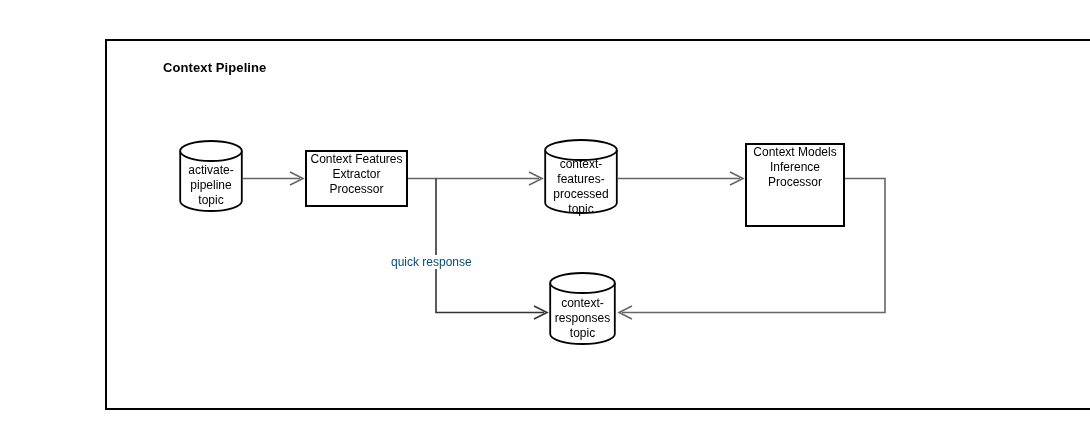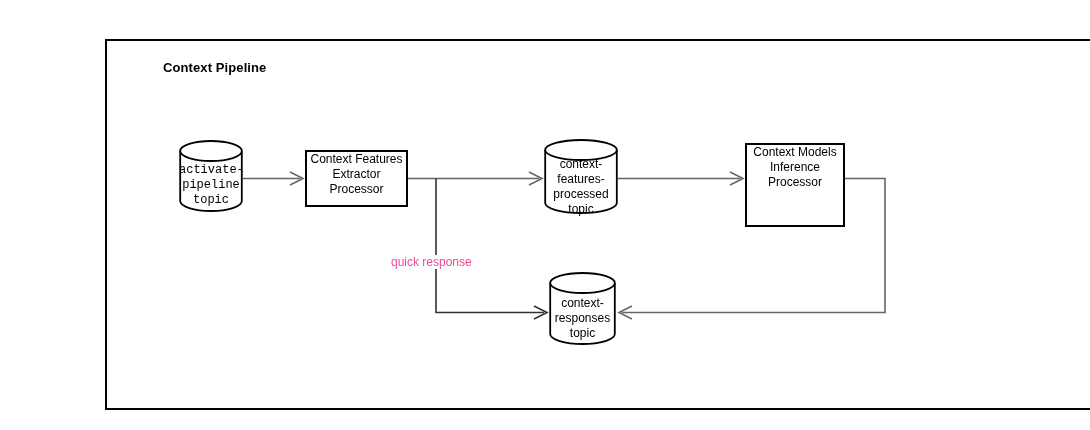--- a/index.html
+++ b/index.html
@@ -71,21 +71,21 @@
     right: 0;
     text-align: center;
     font-size: 12px;
     line-height: 15px;
     color: #000000;
     white-space: pre-line;
   }
   .edge-label {
     position: absolute;
     font-size: 12px;
-    color: #ec4899;
+    color: #0c4a6e;
     white-space: nowrap;
     background: #ffffff;
     padding: 0 2px;
   }
   svg.edges {
     position: absolute;
     left: 0;
     top: 0;
     width: 1090px;
     height: 430px;
@@ -129,21 +129,21 @@
         <polyline points="587,306 574,312.5 587,319" stroke-width="1.6"></polyline>
       </g>
     </g>
   </svg>
 
   <div class="cylinder" style="left:134px; top:140px; width:64px; height:72px;">
     <svg width="64" height="72" viewBox="0 0 64 72" xmlns="http://www.w3.org/2000/svg">
       <path d="M1.2 11 L1.2 61 A30.8 10 0 0 0 62.8 61 L62.8 11" fill="#ffffff" stroke="#000000" stroke-width="1.8"></path>
       <ellipse cx="32" cy="11" rx="30.8" ry="10" fill="#ffffff" stroke="#000000" stroke-width="1.8"></ellipse>
     </svg>
-    <div class="cyl-label" style="top:23px;font-family:Liberation Mono, monospace;">activate-
+    <div class="cyl-label" style="top:23px;">activate-
 pipeline
 topic</div>
   </div>
 
   <div class="node-box" style="left:260px; top:150px; width:103px; height:57px;">
     <span class="label-text" style="white-space:pre-line;">Context Features
 Extractor
 Processor</span>
   </div>
 

